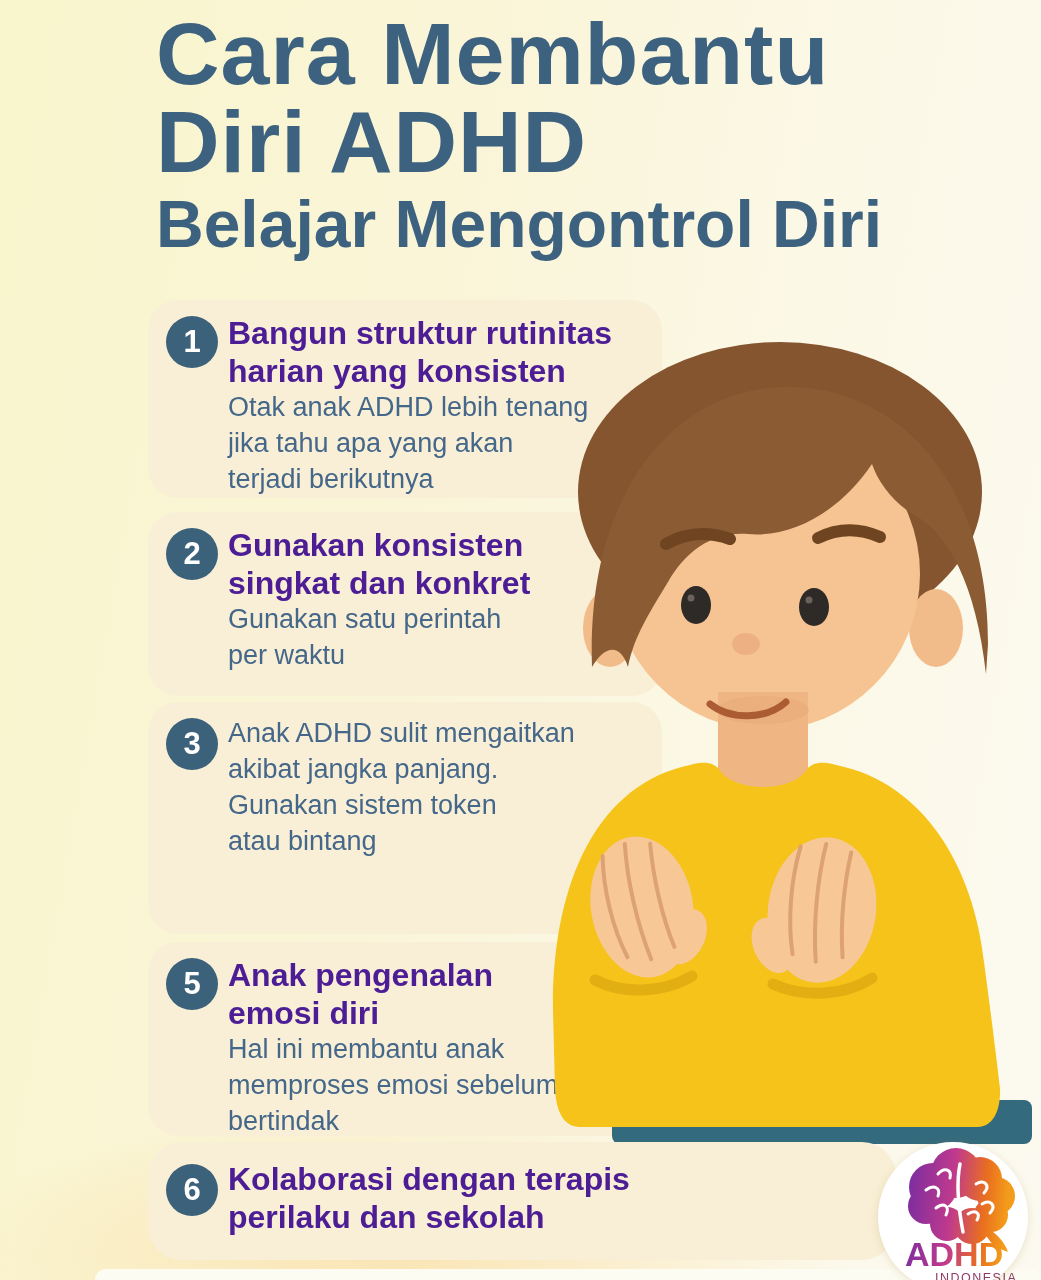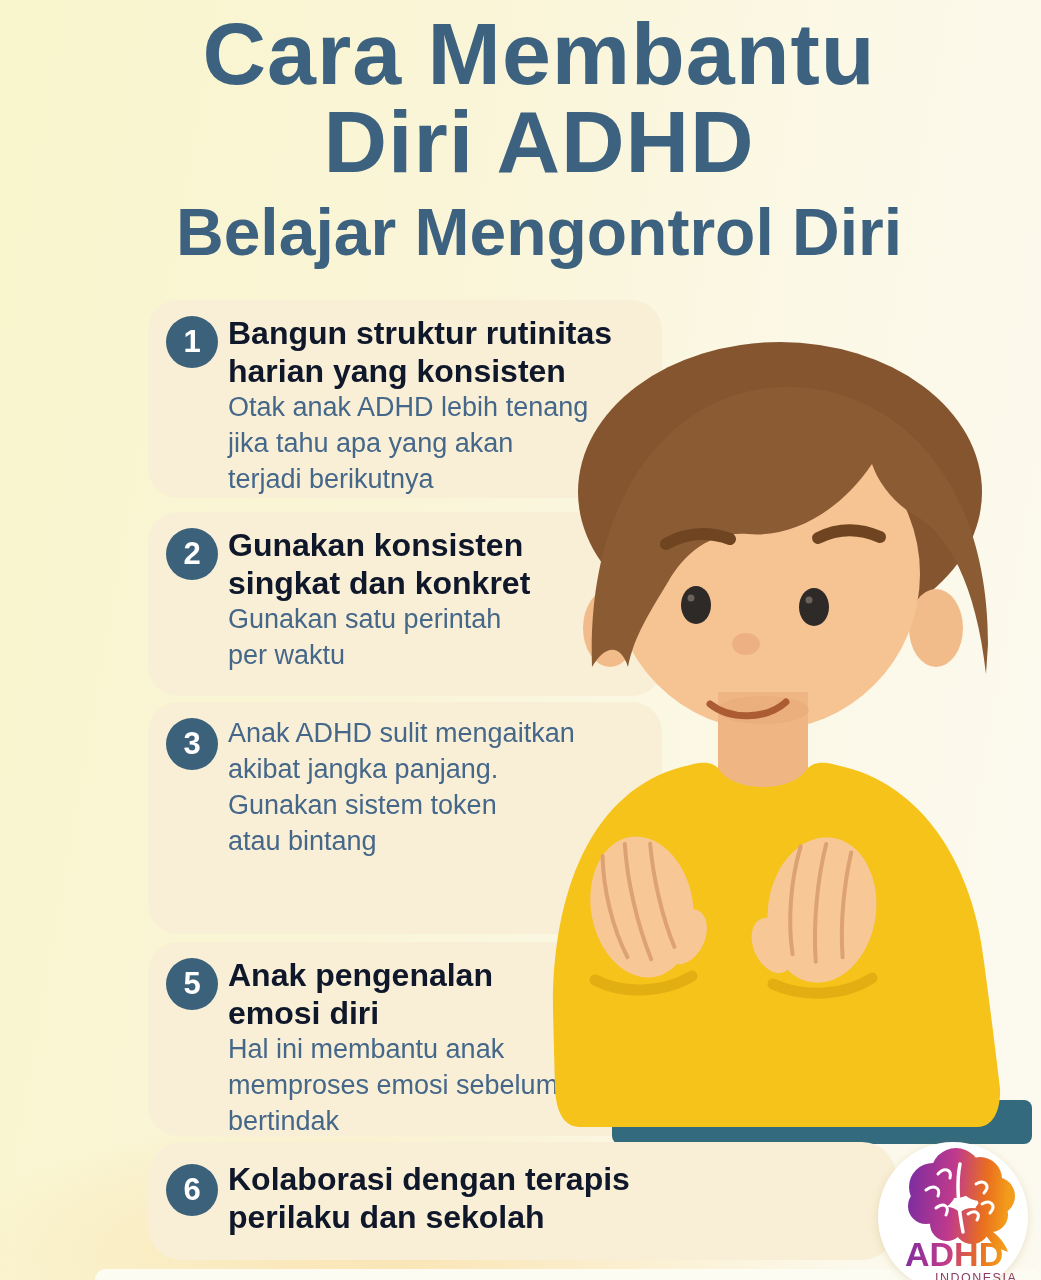--- a/index.html
+++ b/index.html
@@ -3,33 +3,33 @@
 <meta charset="utf-8">
 <style>
   html,body{margin:0;padding:0;background:#e8e8e8;}
   .poster{
     position:relative;width:1041px;height:1280px;overflow:hidden;
     font-family:"Liberation Sans",sans-serif;
     background:
       radial-gradient(60% 16% at 38% 98%, rgba(251,214,148,.55), rgba(251,214,148,0) 72%),
       linear-gradient(100deg,#f9f5cc 0%,#faf5d8 40%,#fbf8e6 68%,#fcfaf0 100%);
   }
-  .title-block{position:absolute;left:176px;top:10px;z-index:1;text-align:center;}
+  .title-block{position:absolute;left:156px;top:10px;z-index:1;}
   .title-line{font-size:88px;font-weight:bold;color:#3d6280;line-height:1.0;letter-spacing:1px;}
-  .subtitle{font-size:66px;font-weight:bold;color:#3d6280;line-height:1.05;margin-top:12px;letter-spacing:0px;}
+  .subtitle{font-size:66px;font-weight:bold;color:#3d6280;line-height:1.05;margin-top:4px;letter-spacing:0px;}
   .card{
     position:absolute;left:148px;width:514px;background:#f9efd6;border-radius:30px;
     box-sizing:border-box;padding:14px 20px 0 80px;z-index:1;
   }
   .card .badge{
     position:absolute;left:18px;top:16px;width:52px;height:52px;border-radius:50%;
     background:#3c617b;color:#ffffff;font-size:31px;font-weight:bold;
     text-align:center;line-height:52px;
   }
-  .card .heading{font-size:32px;font-weight:bold;color:#0f172a;line-height:1.19;white-space:pre-line;}
+  .card .heading{font-size:32px;font-weight:bold;color:#4c1d95;line-height:1.19;white-space:pre-line;}
   .card .body{font-size:27px;color:#44678a;line-height:1.33;white-space:pre-line;}
   .c1{top:300px;height:198px;}
   .c2{top:512px;height:184px;}
   .c3{top:702px;height:232px;}
   .c4{top:942px;height:194px;}
   .c5{top:1142px;height:118px;width:748px;z-index:3;border-radius:34px;padding-top:18px;}
   .c5 .badge{top:22px;}
   .character{position:absolute;left:540px;top:322px;width:501px;height:858px;z-index:2;}
   .logo{
     position:absolute;left:878px;top:1142px;width:150px;height:150px;border-radius:50%;

